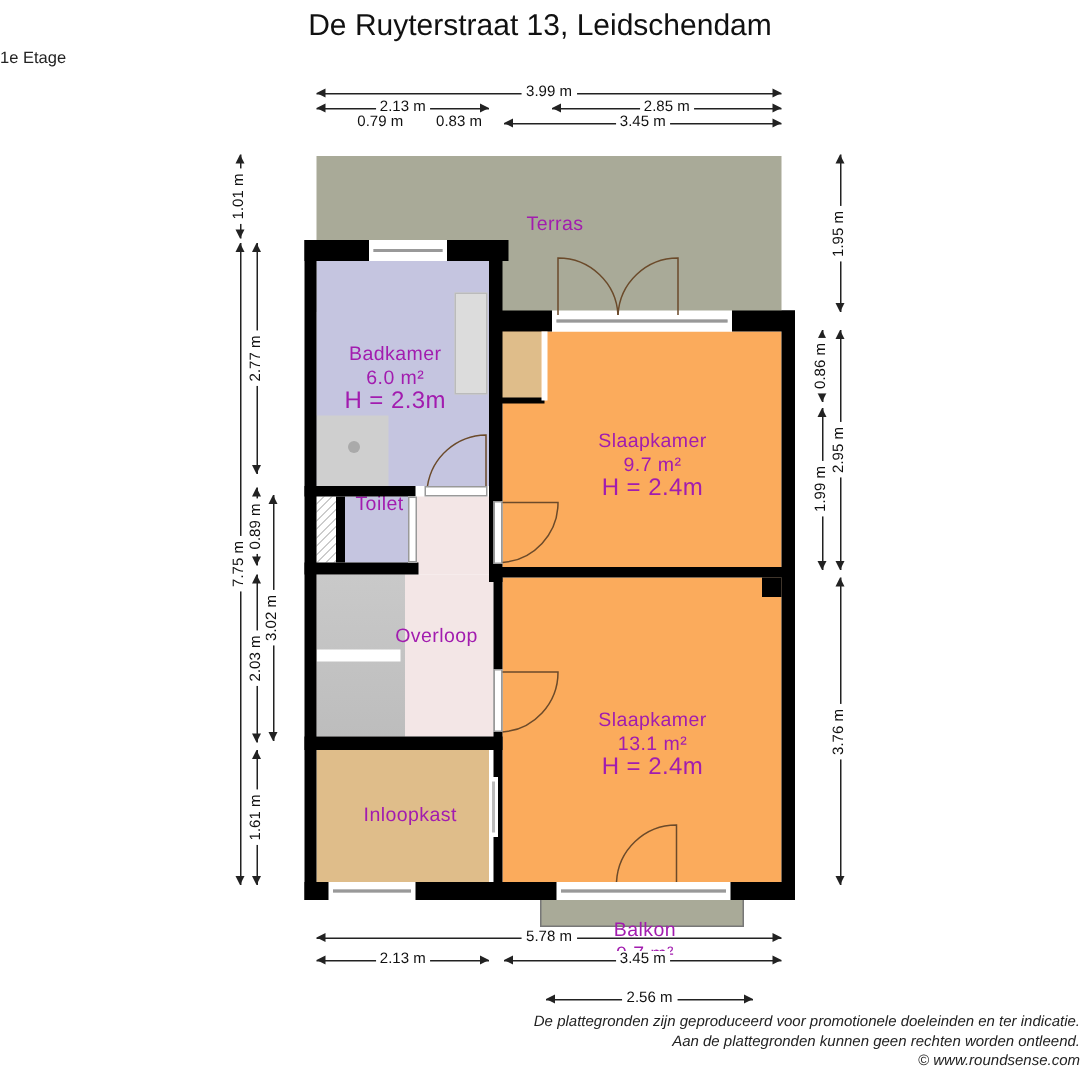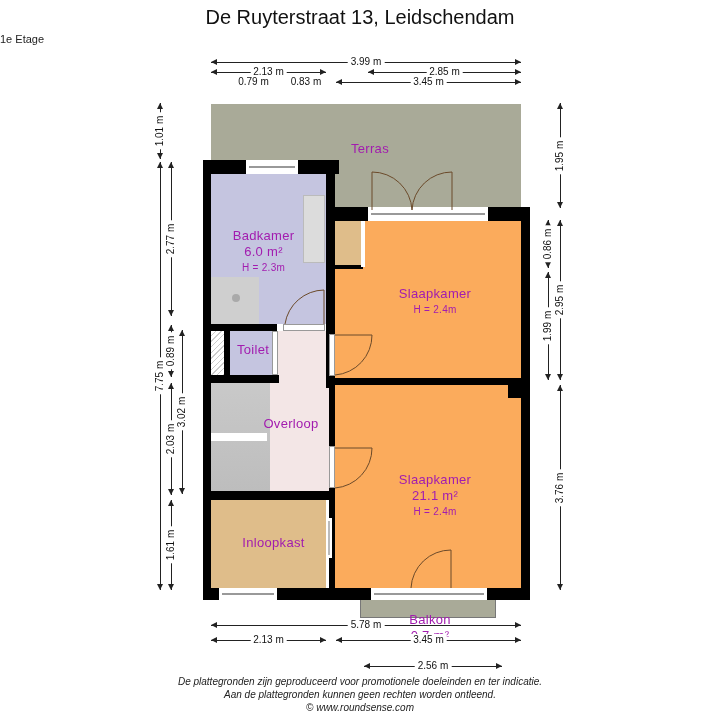--- a/index.html
+++ b/index.html
@@ -18,26 +18,26 @@
   .vdim { position:absolute; width:10px; }
   .vdim .line { position:absolute; top:0; bottom:0; left:5px; width:1px; background:#222; }
   .vdim .at, .vdim .ab { position:absolute; left:2px; width:0; height:0; border-left:3px solid transparent; border-right:3px solid transparent; }
   .vdim .at { top:0; border-bottom:6px solid #222; }
   .vdim .ab { bottom:0; border-top:6px solid #222; }
   .vdim .lbl { position:absolute; top:50%; left:5px; transform:translate(-50%,-50%) rotate(-90deg); background:#fff; padding:0 3px; font-size:10px; white-space:nowrap; line-height:12px; }
 
   .wall { position:absolute; background:#000; }
   .room { position:absolute; }
   .rlabel { position:absolute; text-align:center; font-size:13px; color:#a21caf; line-height:16px; letter-spacing:0.3px; }
-  .rlabel .sub { font-size:10px; }
+  .rlabel .sub { font-size:16px; }
   .win { position:absolute; background:#fff; }
   .win::after { content:""; position:absolute; left:3px; right:3px; top:45%; height:2px; background:#bbb; border:1px solid #999; box-sizing:border-box; }
   .winv { position:absolute; background:#fff; }
   .winv::after { content:""; position:absolute; top:3px; bottom:3px; left:40%; width:2px; background:#bbb; }
-  .footer { left:0; width:720px; text-align:center; font-size:10px; font-style:italic; color:#222; }
+  .footer { left:0; width:720px; text-align:right; font-size:10px; font-style:italic; color:#222; }
 </style>
 </head>
 <body>
 
 <div class="abs title">De Ruyterstraat 13, Leidschendam</div>
 <div class="abs subtitle">1e Etage</div>
 
 <div class="hdim" style="left:211px; width:310px; top:57px;">
   <div class="line"></div>
     <div class="al"></div>
@@ -159,37 +159,38 @@
     <div class="sub">H = 2.3m</div>
   </div>
 
   <div class="room" style="left:333px; top:221px; width:28px; height:46px; background:#dfbd8a;"></div>
   <div class="rlabel" style="left:333px; top:236px; width:28px;"><span>K</span></div>
 
   <div class="room" style="left:335px; top:221px; width:186px; height:157px; background:#fbab5c;"></div>
   <div class="room" style="left:333px; top:221px; width:28px; height:46px; background:#dfbd8a;"></div>
   <div class="rlabel" style="left:360px; top:286px; width:150px;">
     <div>Slaapkamer</div>
+    <div>9.7 m²</div>
     <div class="sub">H = 2.4m</div>
   </div>
 
   <div class="room" style="left:230px; top:331px; width:46px; height:44px; background:#c5c5e0;"></div>
   <div class="room" style="left:211px; top:331px; width:13px; height:44px; background:repeating-linear-gradient(135deg,#fff 0 3px,#ccc 3px 4px);"></div>
-  <div class="rlabel" style="left:226px; top:342px; width:54px;"><span>Toilet</span></div>
+  <div class="rlabel" style="left:226px; top:328px; width:54px;"><span>Toilet</span></div>
 
   <div class="room" style="left:211px; top:383px; width:118px; height:108px; background:#f3e6e6;"></div>
   <div class="room" style="left:278px; top:331px; width:51px; height:52px; background:#f3e6e6;"></div>
   <div class="room" style="left:211px; top:383px; width:59px; height:108px; background:linear-gradient(#c9c9c9,#bdbdbd);"></div>
   <div class="room" style="left:211px; top:433px; width:56px; height:8px; background:#fff;"></div>
   <div class="rlabel" style="left:255px; top:416px; width:72px;"><span>Overloop</span></div>
 
   <div class="room" style="left:335px; top:385px; width:186px; height:203px; background:#fbab5c;"></div>
   <div class="rlabel" style="left:360px; top:472px; width:150px;">
     <div>Slaapkamer</div>
-    <div>21.1 m²</div>
+    <div>13.1 m²</div>
     <div class="sub">H = 2.4m</div>
   </div>
 
   <div class="room" style="left:211px; top:500px; width:115px; height:88px; background:#dfbd8a;"></div>
   <div class="rlabel" style="left:211px; top:535px; width:125px;"><span>Inloopkast</span></div>
 
   <div class="wall" style="left:203px; top:160px; width:8px; height:440px;"></div>
   <div class="wall" style="left:203px; top:160px; width:136px; height:14px;"></div>
   <div class="wall" style="left:326px; top:160px; width:9px; height:228px;"></div>
   <div class="wall" style="left:326px; top:207px; width:42px; height:14px;"></div>

